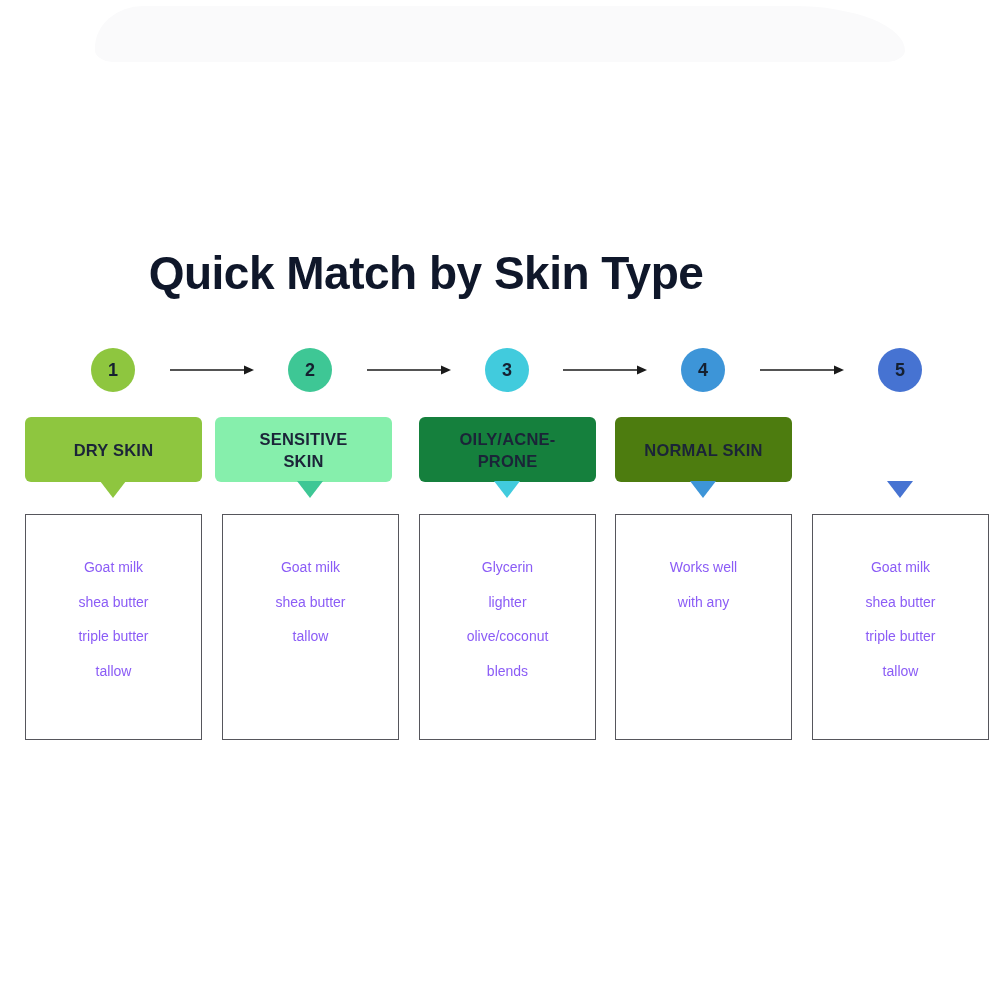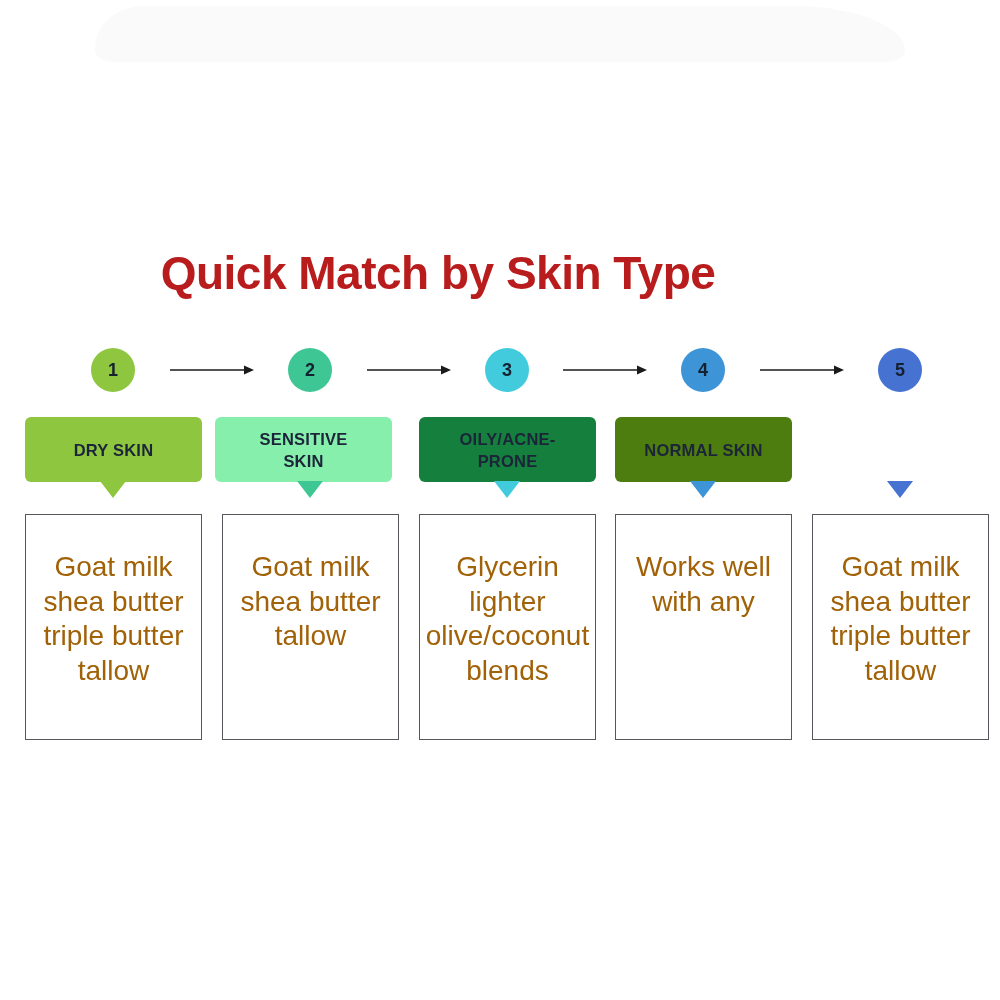--- a/index.html
+++ b/index.html
@@ -11,24 +11,24 @@
   }
   .canvas { position: absolute; inset: 0; background: #ffffff; }
 
   .bg-blob {
     position: absolute; left: 95px; top: 6px; width: 810px; height: 56px;
     background: #fafafb;
     border-radius: 60px 140px 26px 26px / 52px 56px 14px 14px;
   }
 
   .title {
-    position: absolute; left: 12px; top: 246px; width: 852px;
+    position: absolute; left: 0; top: 246px; width: 852px;
     text-align: center;
     font-size: 46px; font-weight: 700; letter-spacing: -0.5px;
-    color: #b91c1c;
+    color: #0f172a;
   }
 
   
   .circle {
     position: absolute; top: 348px; width: 44px; height: 44px;
     border-radius: 50%;
     display: flex; align-items: center; justify-content: center;
   }
   .circle-num {
     font-size: 18px; font-weight: 700; color: #152030;
@@ -55,22 +55,22 @@
     border-top-width: 17px; border-top-style: solid;
   }
 
   
   .box {
     position: absolute; top: 514px; width: 177px; height: 226px;
     background: #ffffff; border: 1px solid #56565c;
     padding-top: 35px; text-align: center;
   }
   .box-line {
-    display: block; font-size: 28px; line-height: 34.5px;
-    color: #a16207; font-weight: 400;
+    display: block; font-size: 14px; line-height: 34.5px;
+    color: #8b5cf6; font-weight: 400;
   }
 </style>
 </head>
 <body>
 
 <div class="canvas">
 
   <div class="bg-blob"></div>
 
   <h1 class="title">Quick Match by Skin Type</h1>

